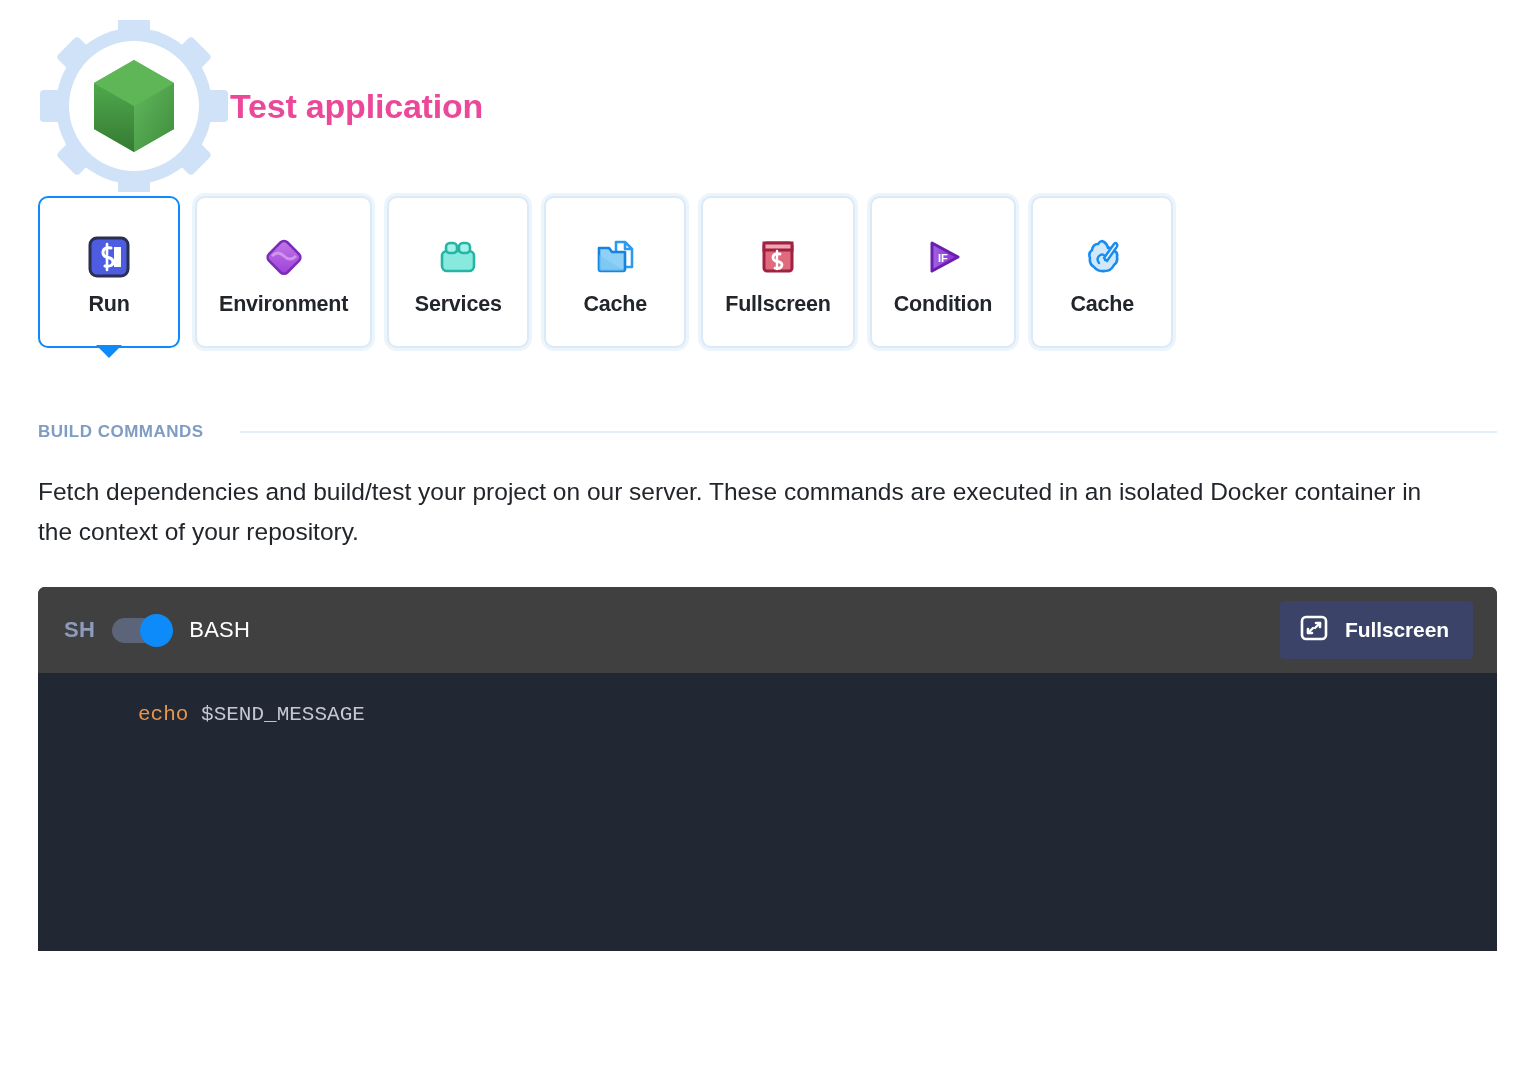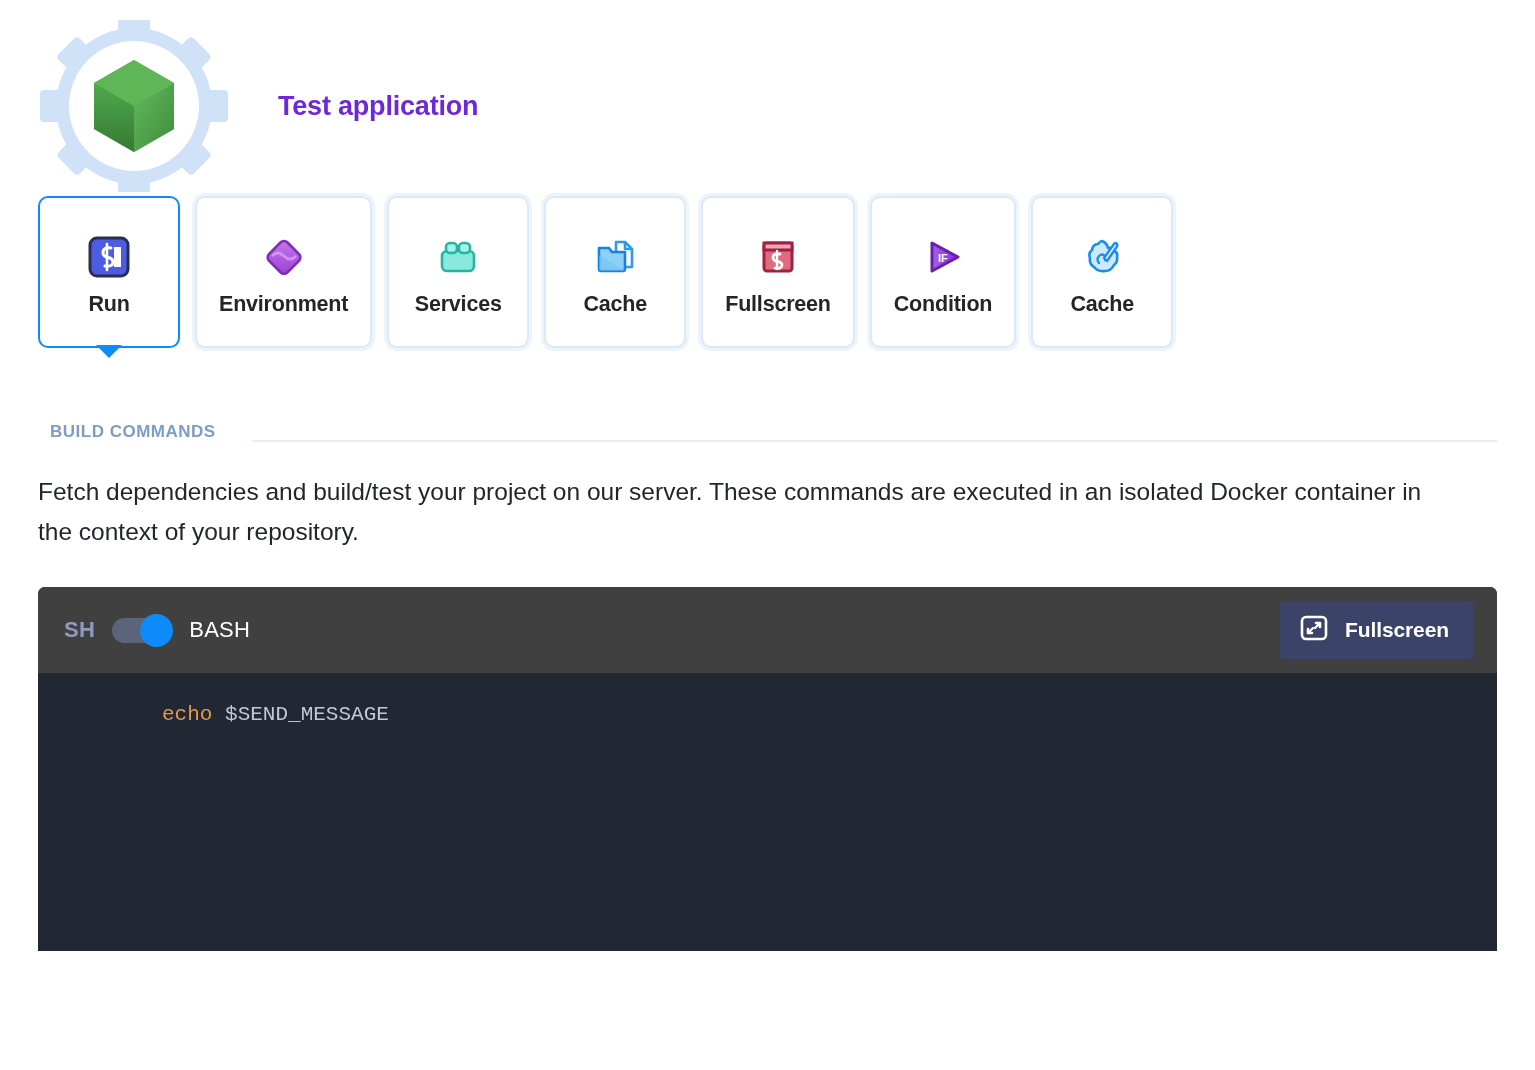--- a/index.html
+++ b/index.html
@@ -25,24 +25,23 @@
     box-sizing: border-box;
   }
   .app-logo {
     width: 192px;
     height: 172px;
     position: relative;
     flex: 0 0 auto;
   }
   .app-logo svg { display: block; }
   .app-title {
-    font-size: 27px;
-    font-weight: bold;
-    color: #6d28d9;
-    margin-left: 48px;
+    font-size: 34px;
+    font-weight: bold;
+    color: #ec4899;
     letter-spacing: -0.2px;
     white-space: nowrap;
   }
 
   
   .tab-bar {
     display: flex;
     gap: 15px;
     padding: 0 0 0 38px;
     margin-top: 6px;
@@ -92,22 +91,22 @@
     width: 0;
     height: 0;
     border-left: 13px solid transparent;
     border-right: 13px solid transparent;
     border-top: 13px solid #0e8bfa;
   }
 
   
   .section-head {
     display: flex;
-    align-items: flex-end;
-    margin: 74px 0 0 50px;
+    align-items: center;
+    margin: 74px 0 0 38px;
     padding-right: 38px;
   }
   .section-head .section-title {
     font-size: 17px;
     font-weight: bold;
     letter-spacing: 0.5px;
     color: #7e9cc4;
     white-space: nowrap;
   }
   .section-head .section-rule {
@@ -199,21 +198,20 @@
     background: #212733;
     min-height: 252px;
     padding: 26px 0 0 0;
     font-family: "Liberation Mono", monospace;
     font-size: 21px;
     line-height: 1.5;
   }
   .code-line {
     padding: 0 0 0 100px;
     white-space: pre;
-    margin-left: 24px;
   }
   .tok-kw { color: #e8974a; }
   .tok-var { color: #c3c8d2; }
 </style>
 </head>
 <body>
 
 <div class="app-header">
   <div class="app-logo">
     <svg width="192" height="172" viewBox="0 0 192 172" xmlns="http://www.w3.org/2000/svg">

